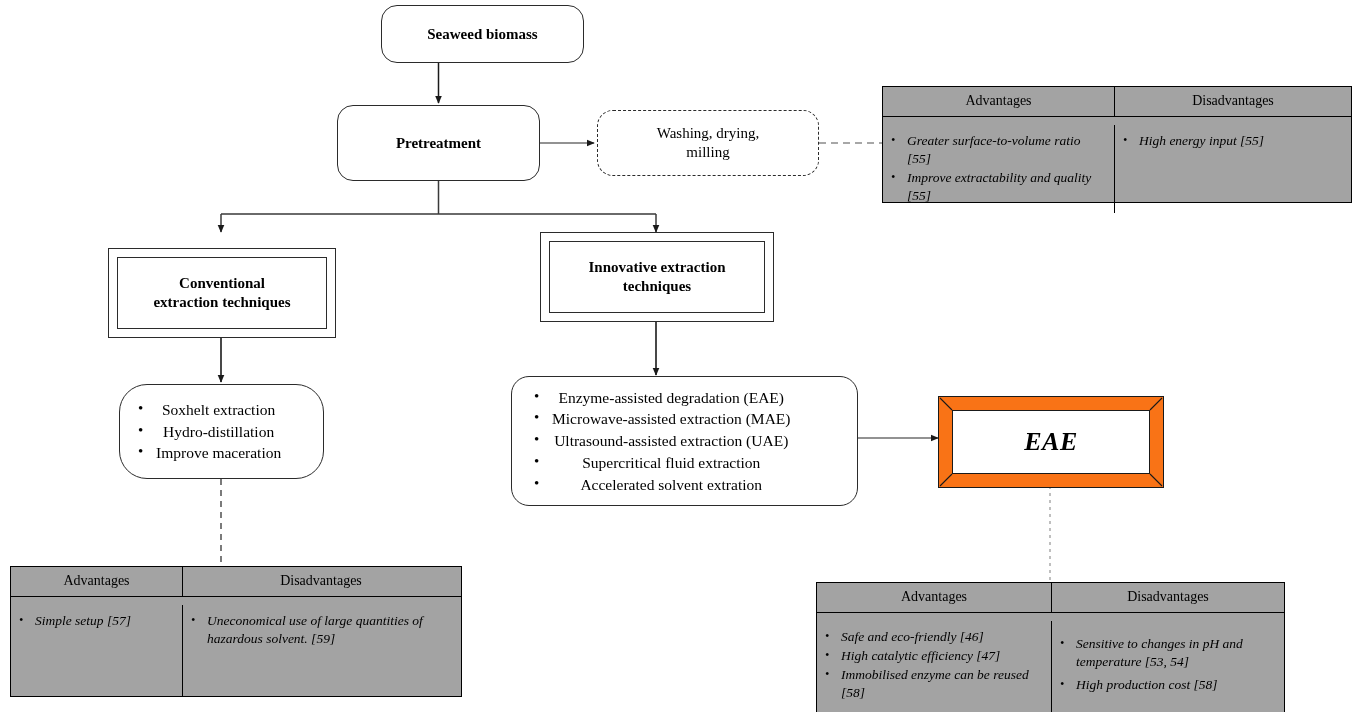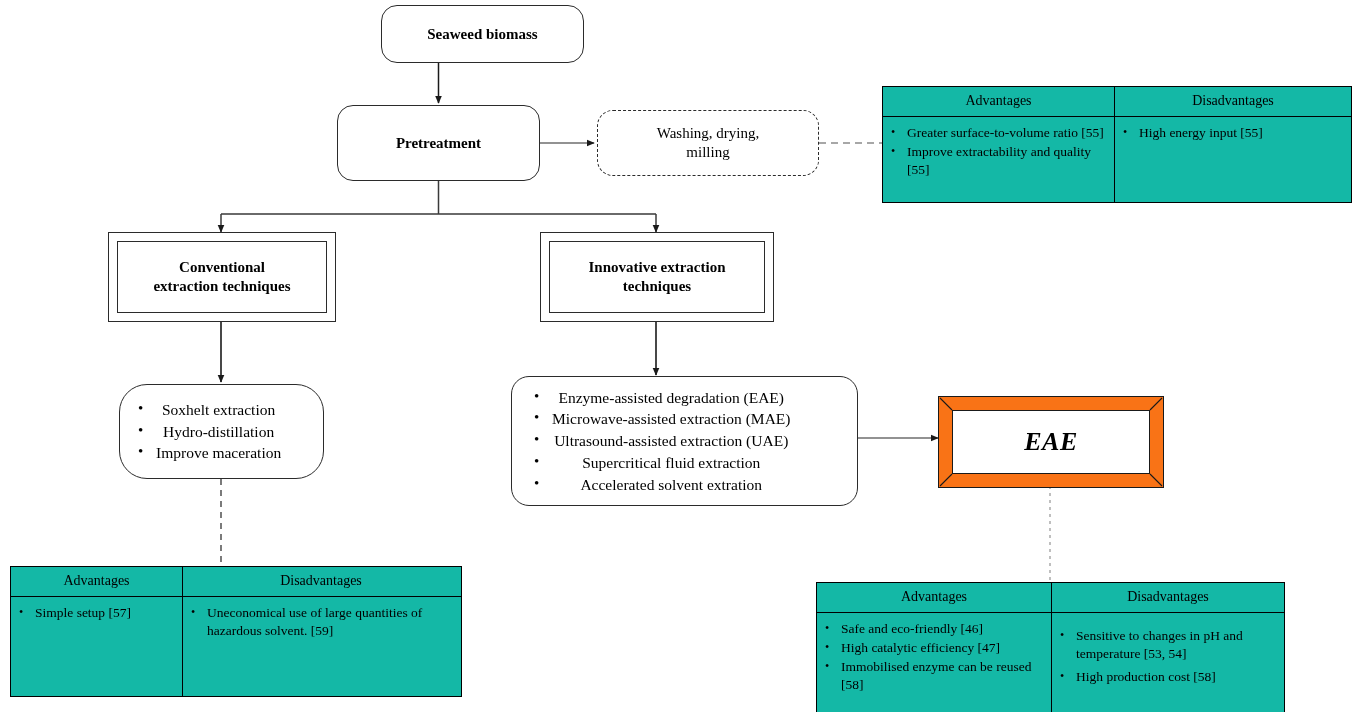--- a/index.html
+++ b/index.html
@@ -102,29 +102,30 @@
     content: "\2022";
     position: absolute;
     left: 4px;
     top: -1px;
     font-size: 15px;
   }
 
   
   .adtable {
     border: 1.6px solid #000;
-    background: #14b8a6;
+    background: #a3a3a3;
     display: flex;
     flex-direction: column;
+    gap: 8px;
   }
   .adtable .hrow {
     display: flex;
     border-bottom: 1.6px solid #000;
   }
-  .adtable .brow { display: flex; flex: 1 1 auto; }
+  .adtable .brow { display: flex; flex: 1 1 auto; font-style: italic; }
   .adtable .cell { box-sizing: border-box; }
   .adtable .hrow .cell {
     text-align: center;
     font-size: 14px;
     padding: 6px 4px 7px 4px;
   }
   .adtable .hrow .cell.c1,
   .adtable .brow .cell.c1 { border-right: 1.6px solid #000; }
   .adtable .brow .cell {
     padding: 7px 7px 7px 4px;
@@ -182,21 +183,21 @@
 
   <div class="abs rbox" style="left:337px; top:105px; width:203px; height:76px;">
     <span>Pretreatment</span>
   </div>
 
   <div class="abs rbox dashed" style="left:597px; top:110px; width:222px; height:66px;">
     <span class="nl" style="white-space:pre-line;">Washing, drying,
 milling</span>
   </div>
 
-  <div class="abs dbox" style="left:108px; top:232px; width:228px; height:90px;">
+  <div class="abs dbox" style="left:108px; top:248px; width:228px; height:90px;">
     <div class="inner">
       <span style="white-space:pre-line;">Conventional
 extraction techniques</span>
     </div>
   </div>
 
   <div class="abs dbox" style="left:540px; top:232px; width:234px; height:90px;">
     <div class="inner">
       <span style="white-space:pre-line;">Innovative extraction
 techniques</span>

